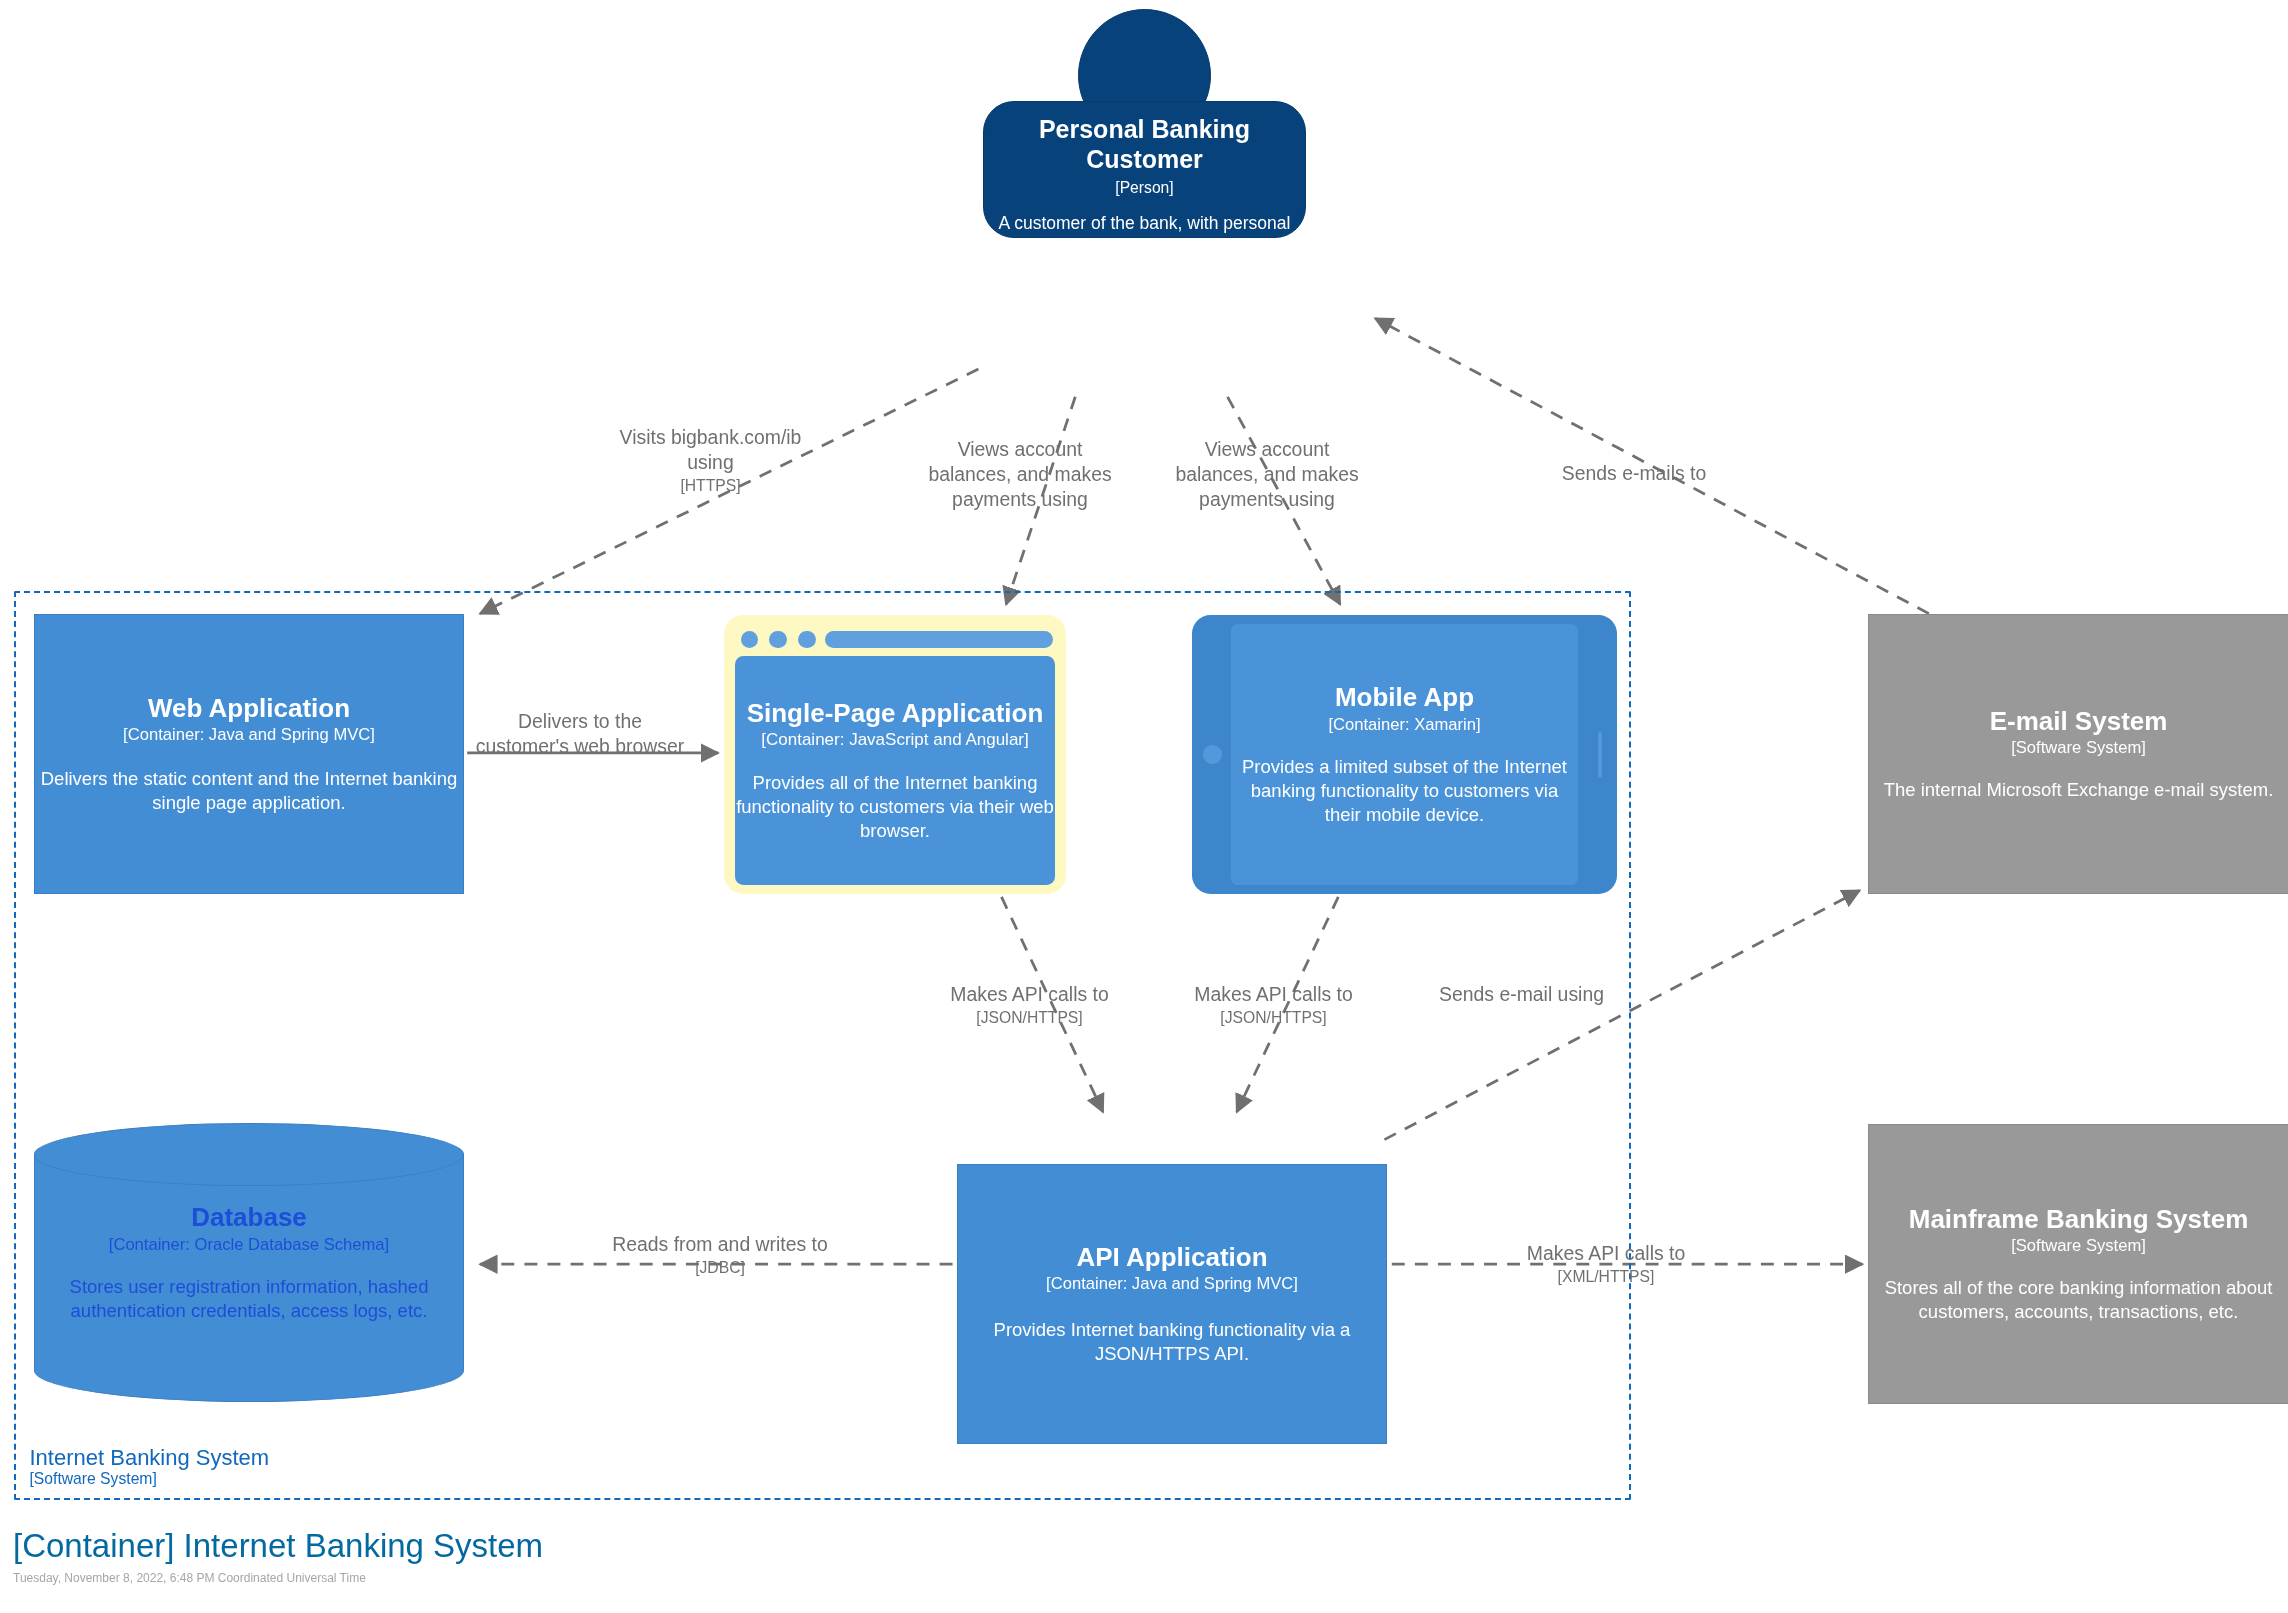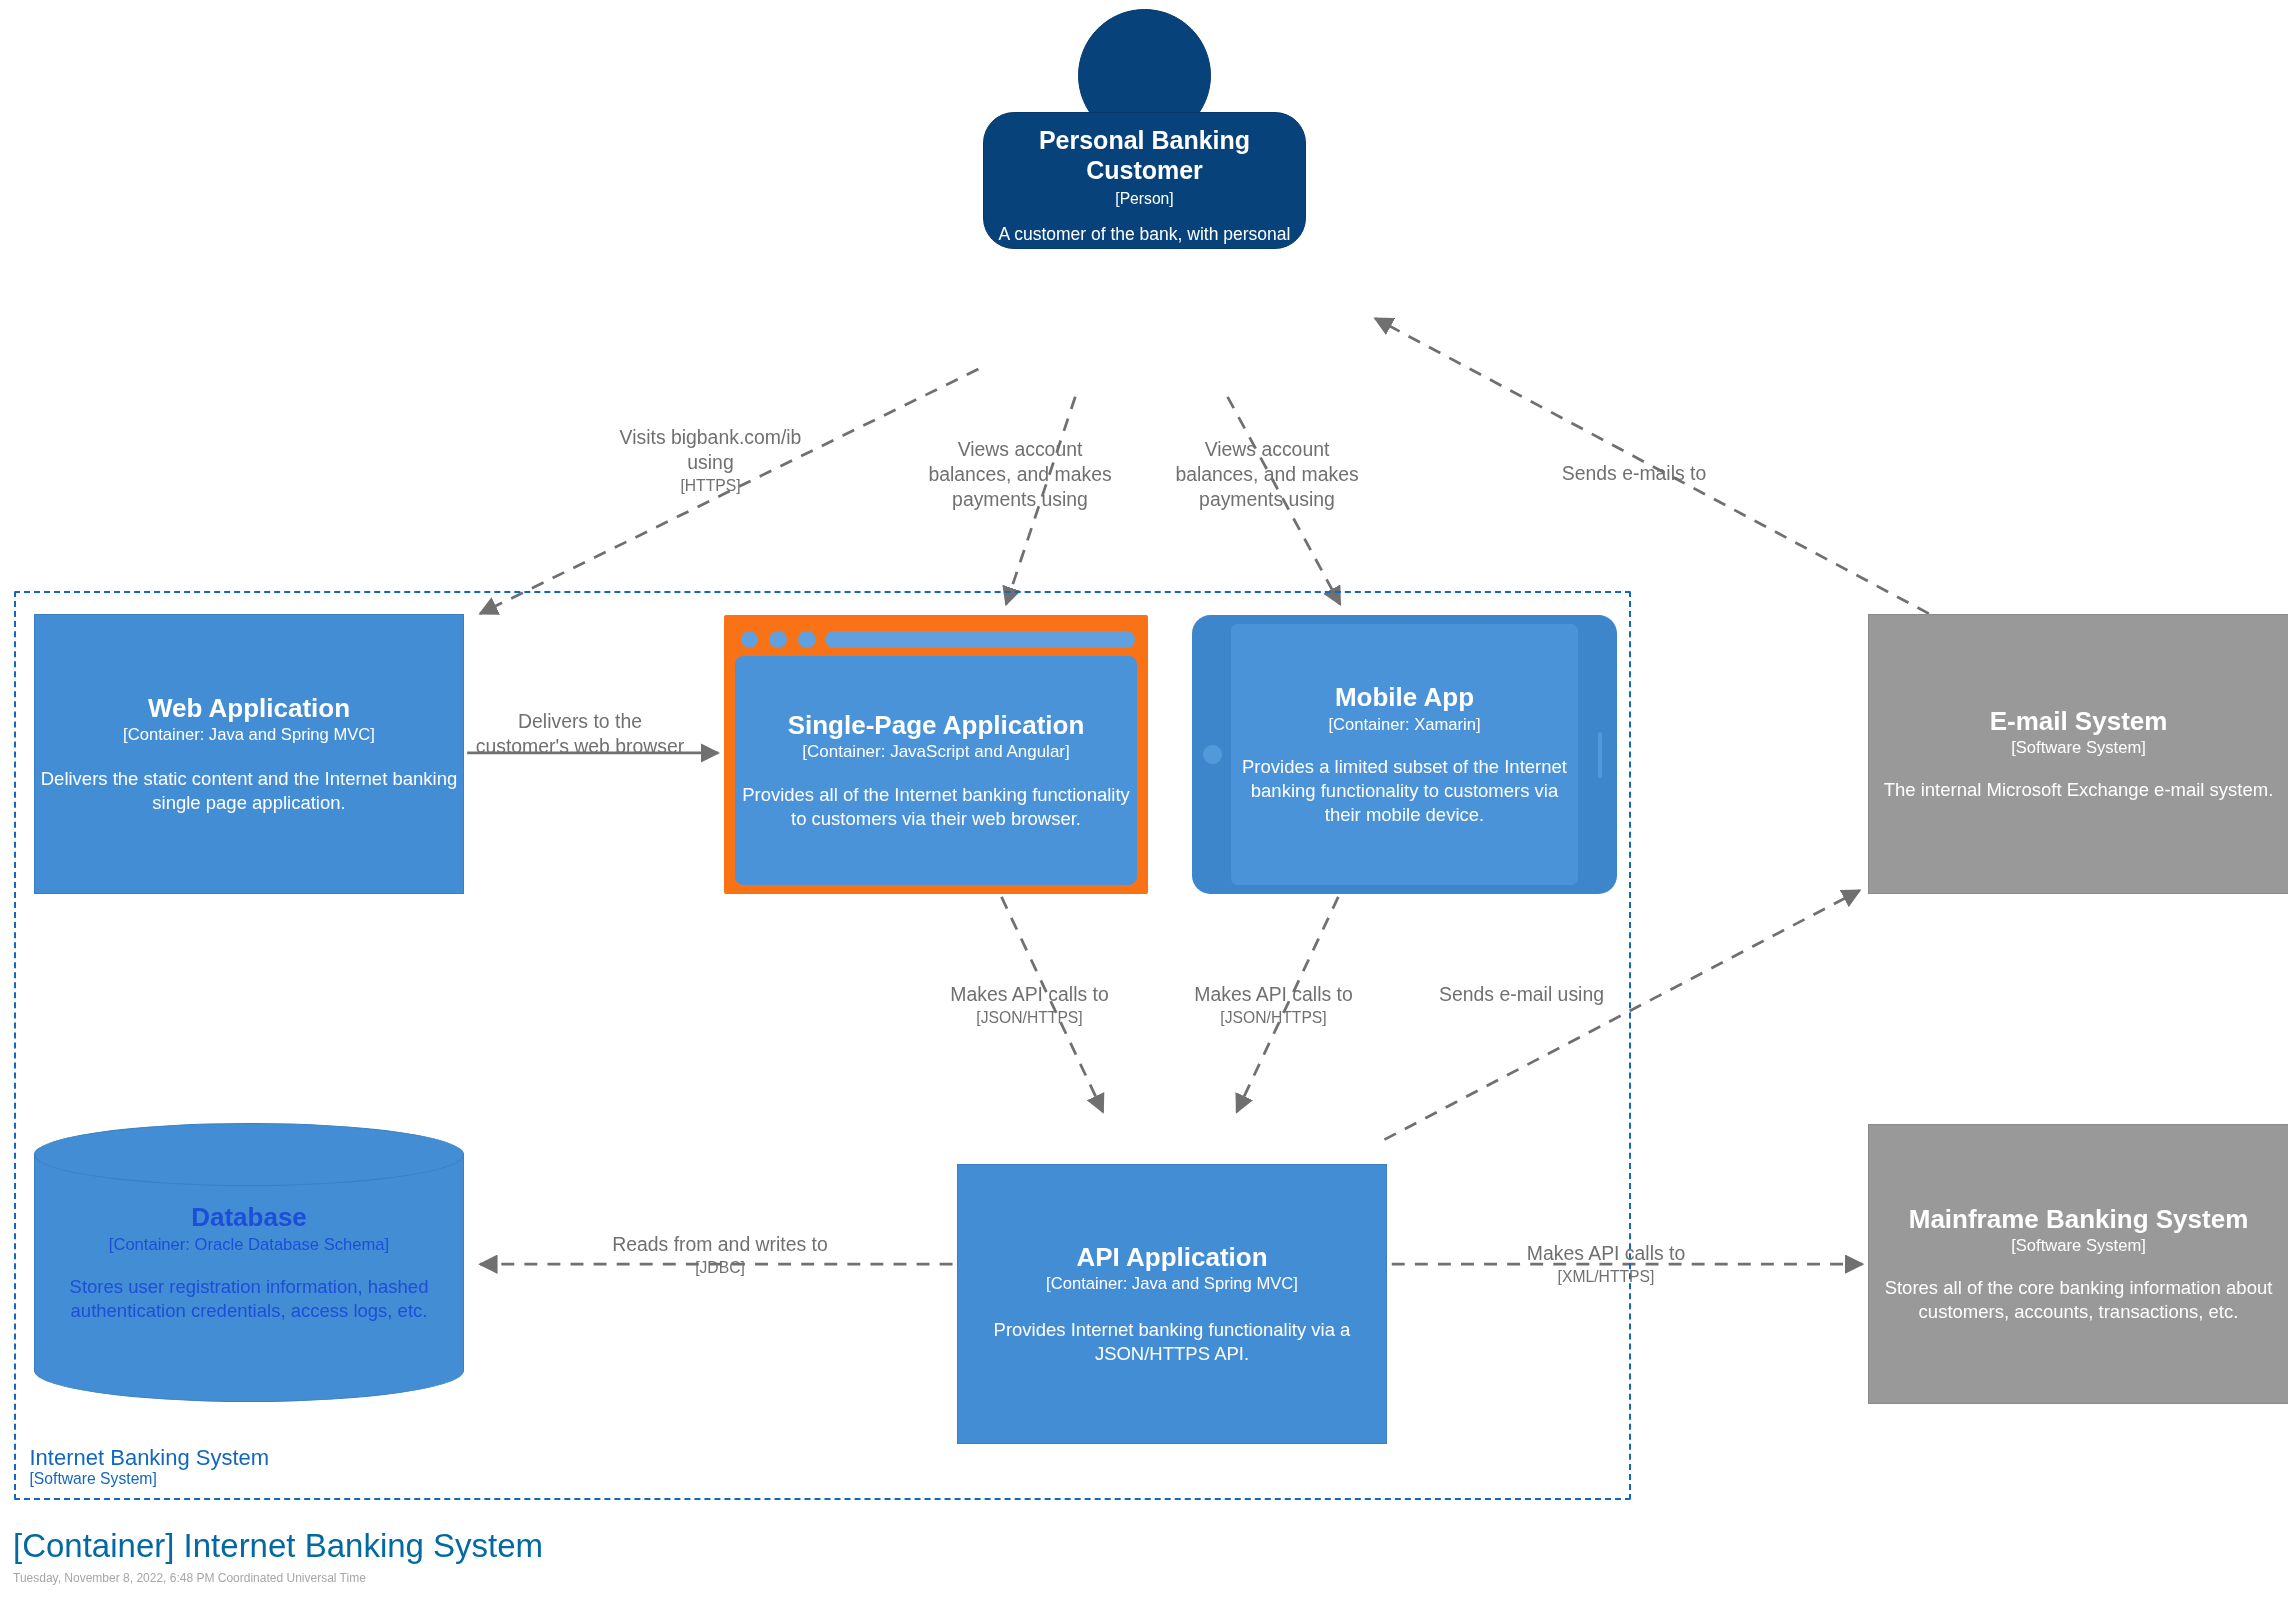--- a/index.html
+++ b/index.html
@@ -23,39 +23,39 @@
   .box-blue{background:#438dd5;border:0.9px solid #3a7fc2;}
   .box-grey{background:#999999;border:0.9px solid #8a8a8a;}
 
   
   #person{left:983px;top:9.2px;width:323px;height:240px;}
   #person .head{
     position:absolute;left:95px;top:0px;width:133px;height:133px;
     border-radius:50%;background:#08427b;border:0.9px solid #073a6b;box-sizing:border-box;
   }
   #person .body{
-    position:absolute;left:0px;top:103px;width:323px;height:137px;
+    position:absolute;left:0px;top:92px;width:323px;height:137px;
     background:#08427b;border:0.9px solid #073a6b;border-radius:31px;box-sizing:border-box;
     display:flex;flex-direction:column;align-items:center;justify-content:flex-start;
     padding-top:13px;
   }
   #person .title{font-size:25px;}
   #person .tech{font-size:15.7px;margin-top:4.6px;}
   #person .desc{font-size:17.5px;margin-top:14.8px;}
 
   
   #web-app{left:34px;top:614px;width:430px;height:280px;
     display:flex;flex-direction:column;align-items:center;justify-content:center;}
   #web-app .title{font-size:26px;}
   #web-app .tech{font-size:16.6px;}
   #web-app .desc{font-size:18.5px;margin-top:22px;}
 
   
-  #spa{left:724px;top:615px;width:424px;height:279px;
-       background:#f97316;border-radius:2px;box-sizing:border-box;}
+  #spa{left:724px;top:615px;width:342px;height:279px;
+       background:#fef9c3;border-radius:19px;box-sizing:border-box;}
   #spa .chrome{position:absolute;left:0;top:0;width:100%;height:42px;}
   #spa .dot{position:absolute;top:15.7px;width:17.5px;height:17.5px;border-radius:50%;background:#61a0de;}
   #spa .dot.d1{left:16.6px;} #spa .dot.d2{left:45px;} #spa .dot.d3{left:74px;}
   #spa .urlbar{position:absolute;left:101px;top:15.7px;right:13px;height:17.5px;border-radius:9.2px;background:#61a0de;}
   #spa .screen{position:absolute;left:11px;top:41px;right:11px;bottom:9.2px;
     background:#4a93d9;border-radius:8.3px;
     display:flex;flex-direction:column;align-items:center;justify-content:center;}
   #spa .title{font-size:26px;}
   #spa .tech{font-size:17px;}
   #spa .desc{font-size:18.5px;margin-top:20px;}

